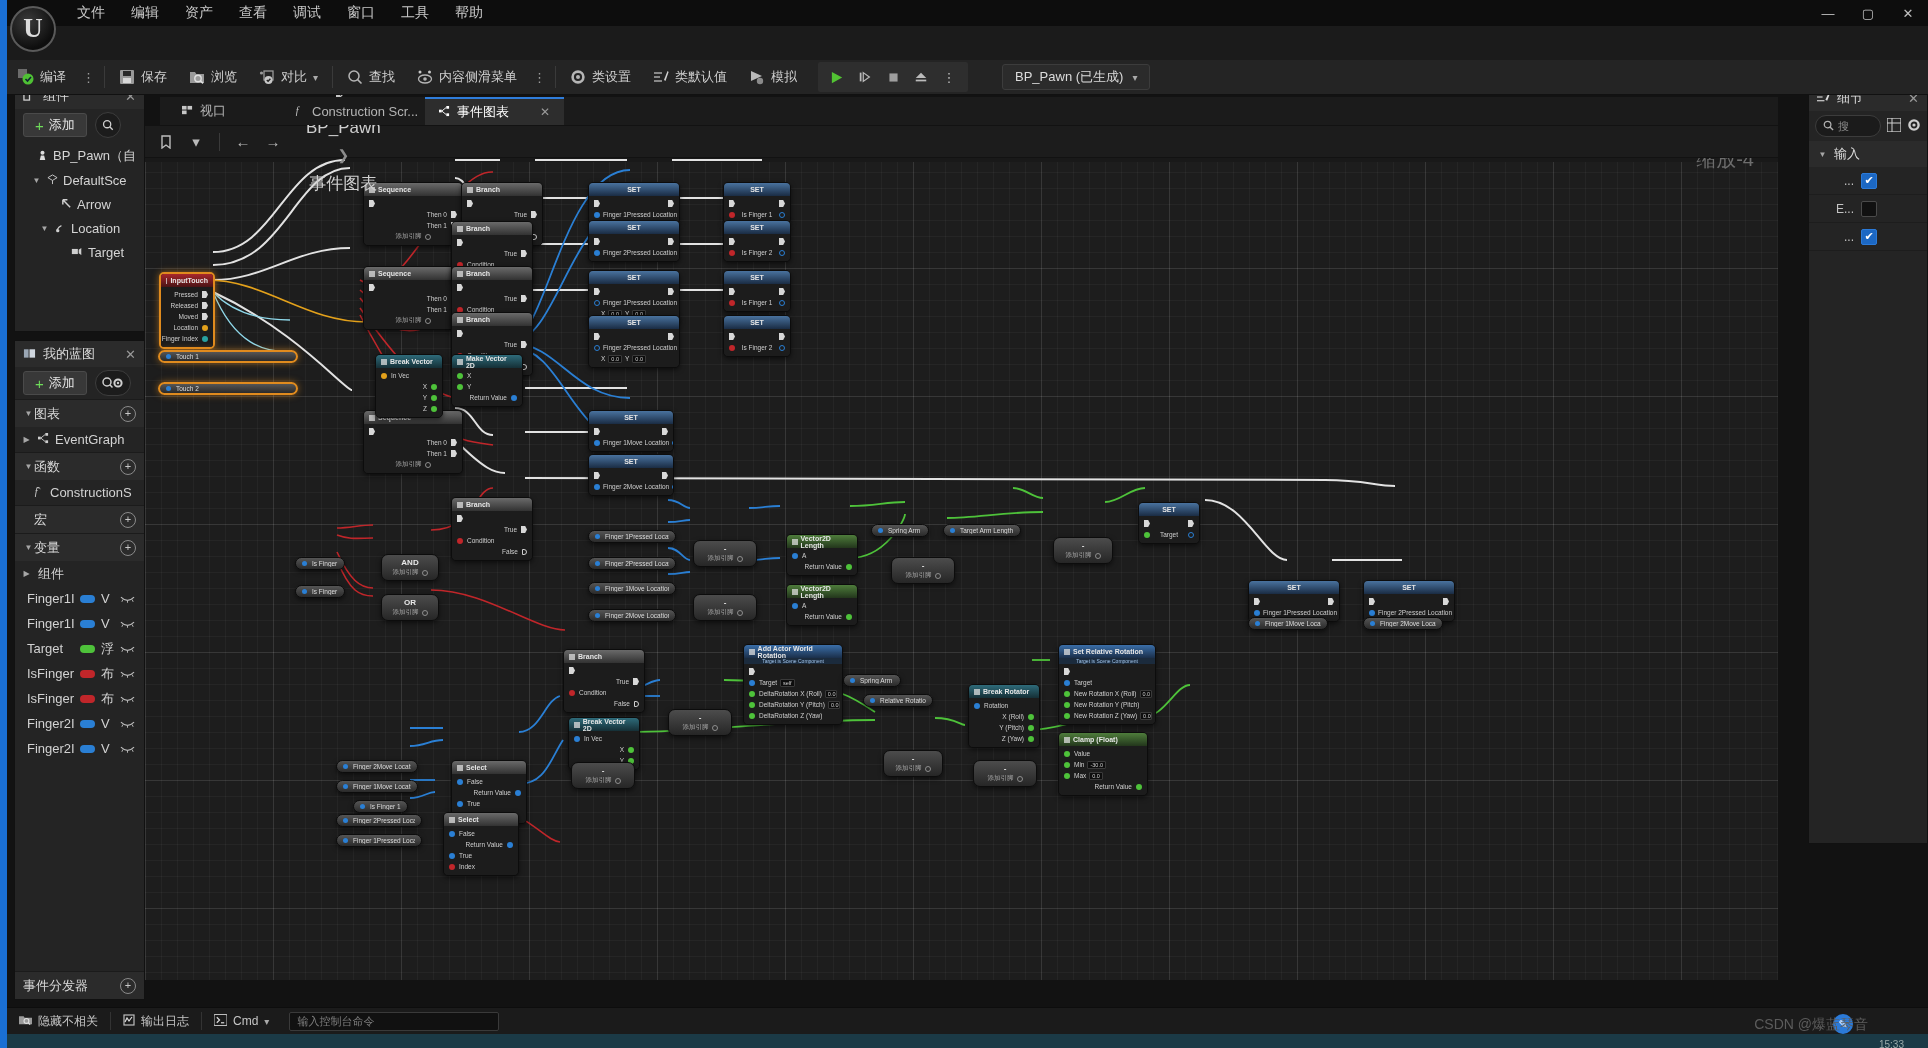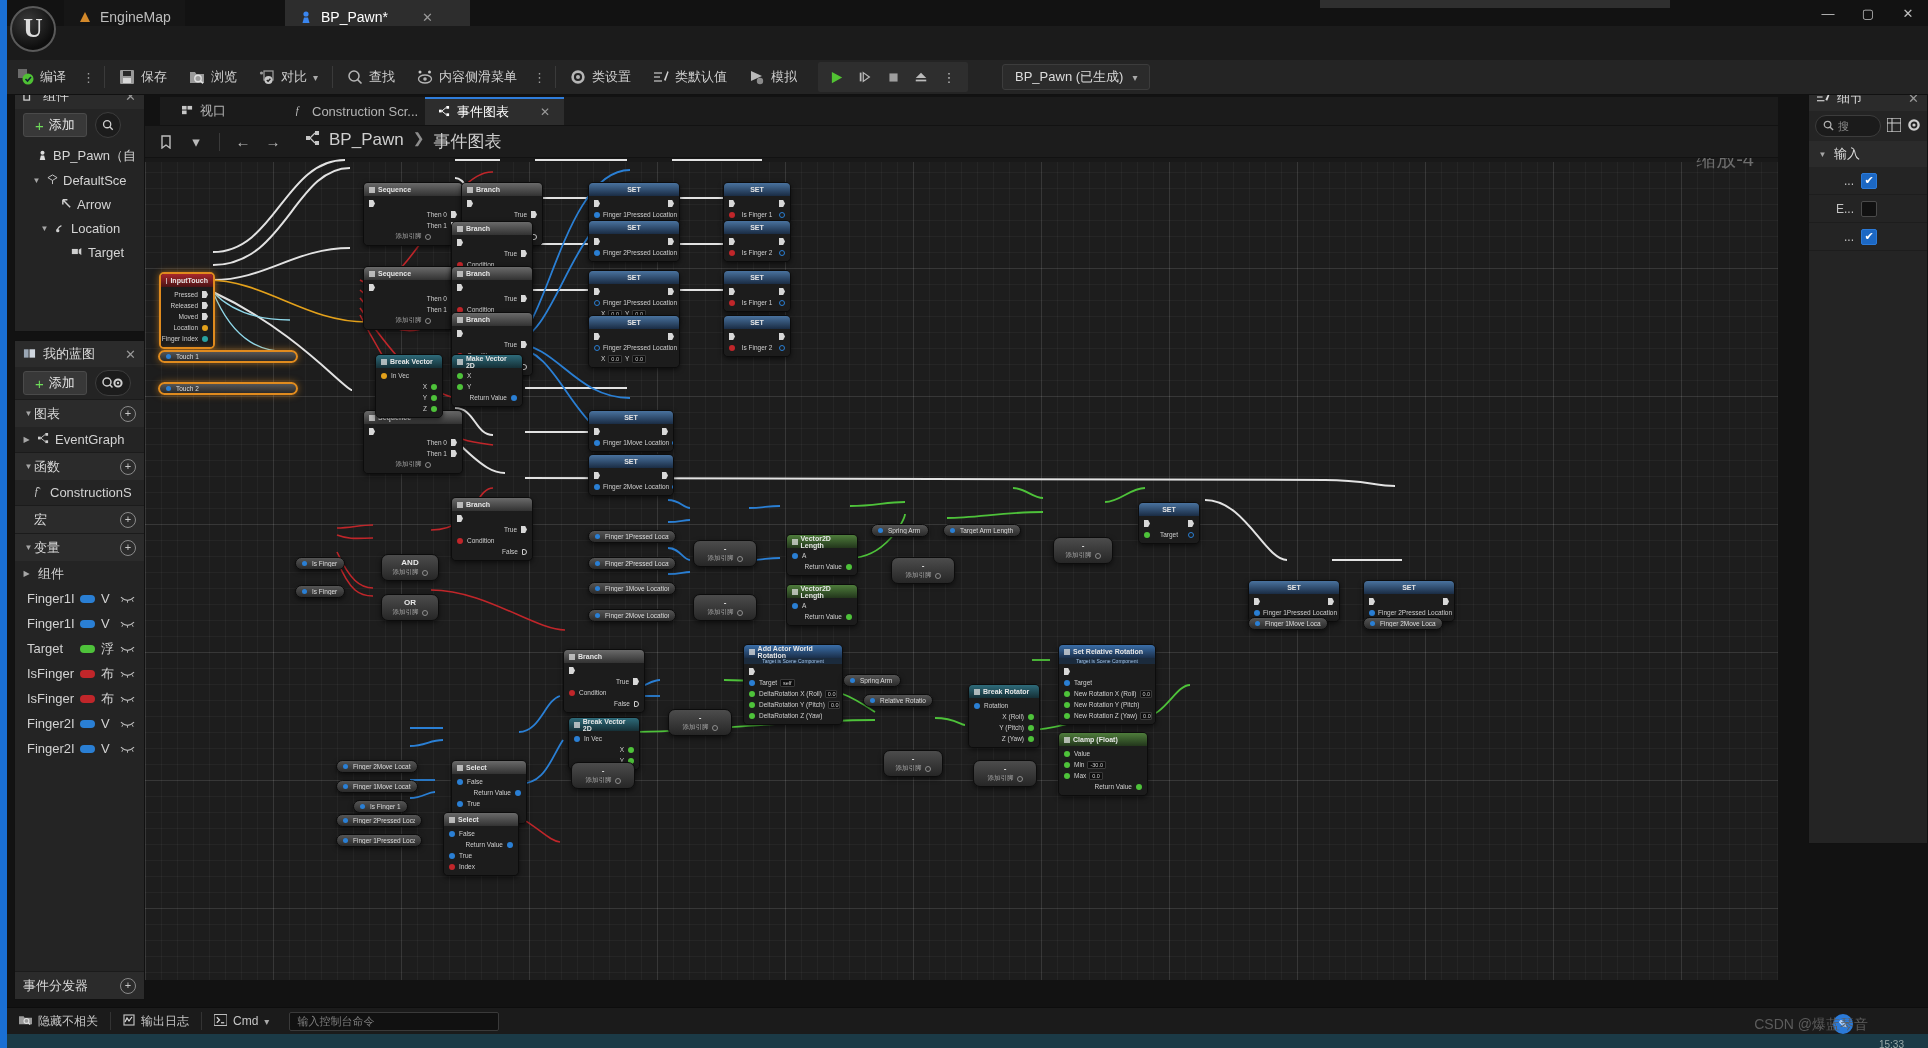--- a/index.html
+++ b/index.html
@@ -74,21 +74,21 @@
   .gtabs{position:absolute;left:160px;top:97px;width:1618px;height:28px;background:#1b1b1b;z-index:20;}
   .gtab{position:absolute;top:0;height:28px;display:flex;align-items:center;gap:7px;padding:0 14px;font-size:13px;color:#b4b4b4;}
   .gtab.sel{background:#2d2d2d;color:#fff;border-top:2px solid #2f7ddb;}
   .gtab .x{margin-left:24px;font-size:12px;color:#9a9a9a;}
 
   
   .gbar{position:absolute;left:145px;top:126px;width:1633px;height:32px;background:#1c1c1c;display:flex;align-items:center;
     gap:4px;padding:0 8px;z-index:19;border-bottom:1px solid #121212;}
   .gbar .gb{width:26px;height:24px;display:flex;align-items:center;justify-content:center;color:#b9b9b9;font-size:15px;}
   .gbar .vsep{width:1px;height:18px;background:#3a3a3a;margin:0 6px;}
-  .crumb{display:flex;align-items:flex-start;gap:9px;margin-left:16px;font-size:17px;color:#cfcfcf;}
+  .crumb{display:flex;align-items:center;gap:9px;margin-left:16px;font-size:17px;color:#cfcfcf;flex-direction:column;}
   .crumb .sep{color:#8d8d8d;font-size:14px;}
 
   
   .canvas{position:absolute;left:145px;top:140px;width:1633px;height:840px;background:#1d1d1d;overflow:hidden;z-index:10;
     background-image:
       linear-gradient(to right, rgba(255,255,255,.035) 1px, transparent 1px),
       linear-gradient(to bottom, rgba(255,255,255,.035) 1px, transparent 1px),
       linear-gradient(to right, rgba(255,255,255,.085) 1px, transparent 1px),
       linear-gradient(to bottom, rgba(255,255,255,.085) 1px, transparent 1px);
     background-size:16px 16px,16px 16px,128px 128px,128px 128px;}
@@ -158,20 +158,31 @@
     display:flex;align-items:center;justify-content:center;font-size:11px;color:#fff;}
 </style>
 </head>
 <body>
 
 <div id="app">
 
   <div class="blue-edge"></div>
   <div class="titlebar-fill"></div>
 
+  <div class="menubar">
+    <div style="width:64px"></div>
+    <div class="mitem">文件</div>
+    <div class="mitem">编辑</div>
+    <div class="mitem">资产</div>
+    <div class="mitem">查看</div>
+    <div class="mitem">调试</div>
+    <div class="mitem">窗口</div>
+    <div class="mitem">工具</div>
+    <div class="mitem">帮助</div>
+  </div>
   <div class="win-ctrls">
     <div>—</div>
     <div>▢</div>
     <div class="close">✕</div>
   </div>
   <div class="ue-logo">
     <span>U</span>
   </div>
 
   <div class="tabrow"></div>

